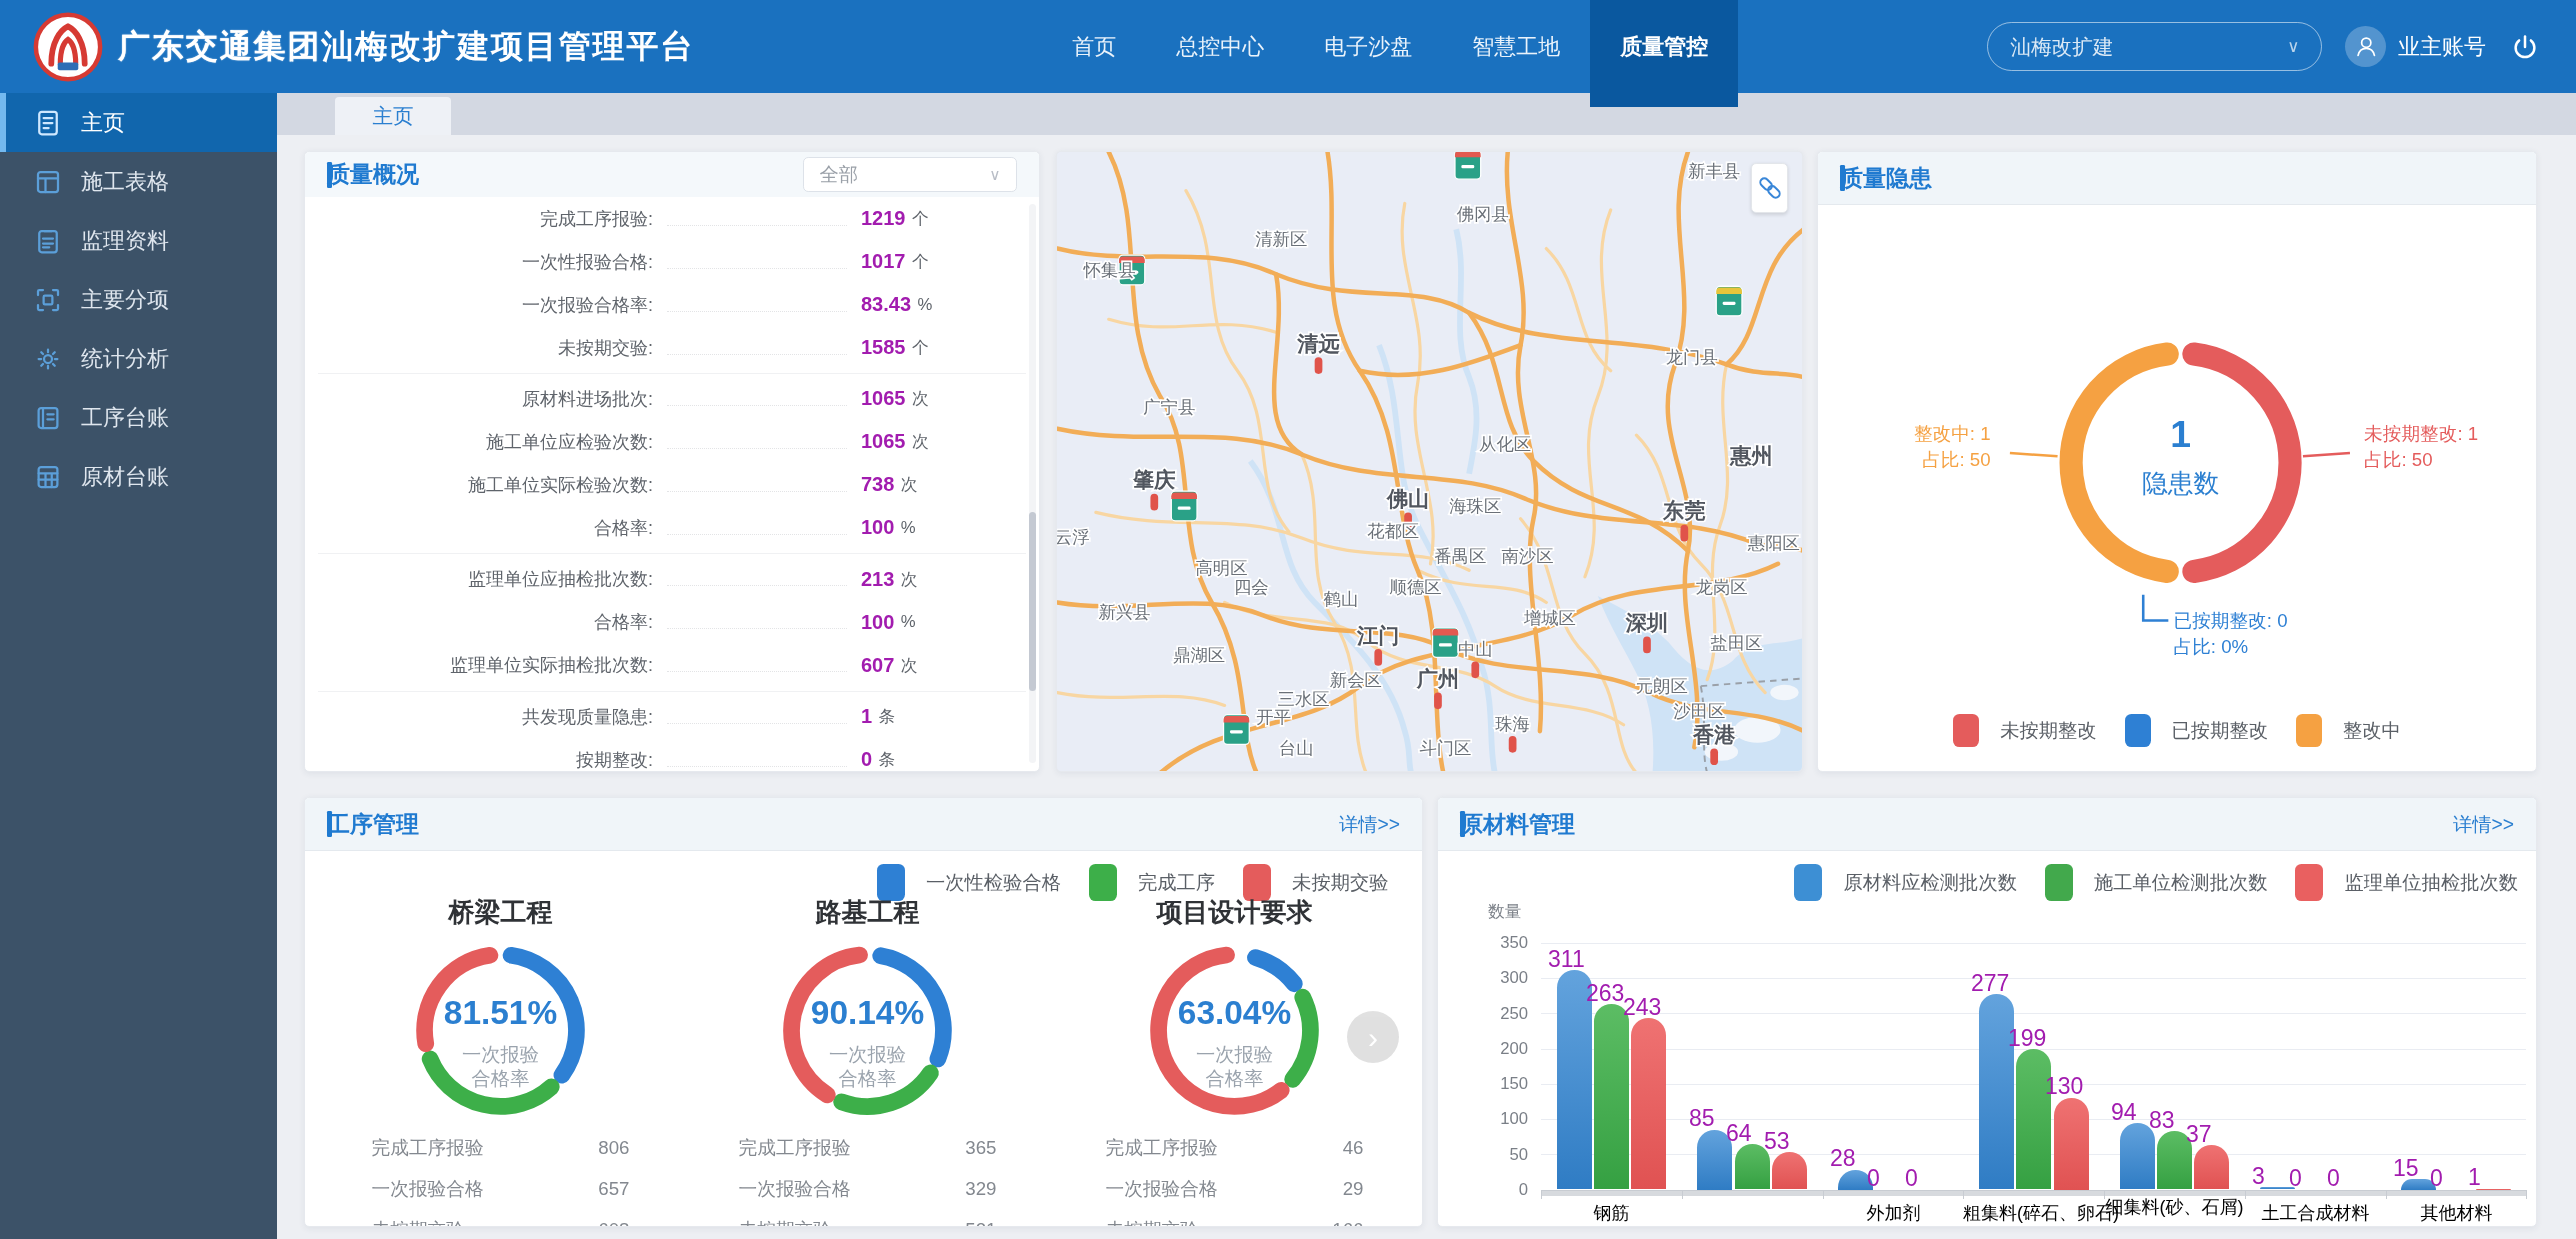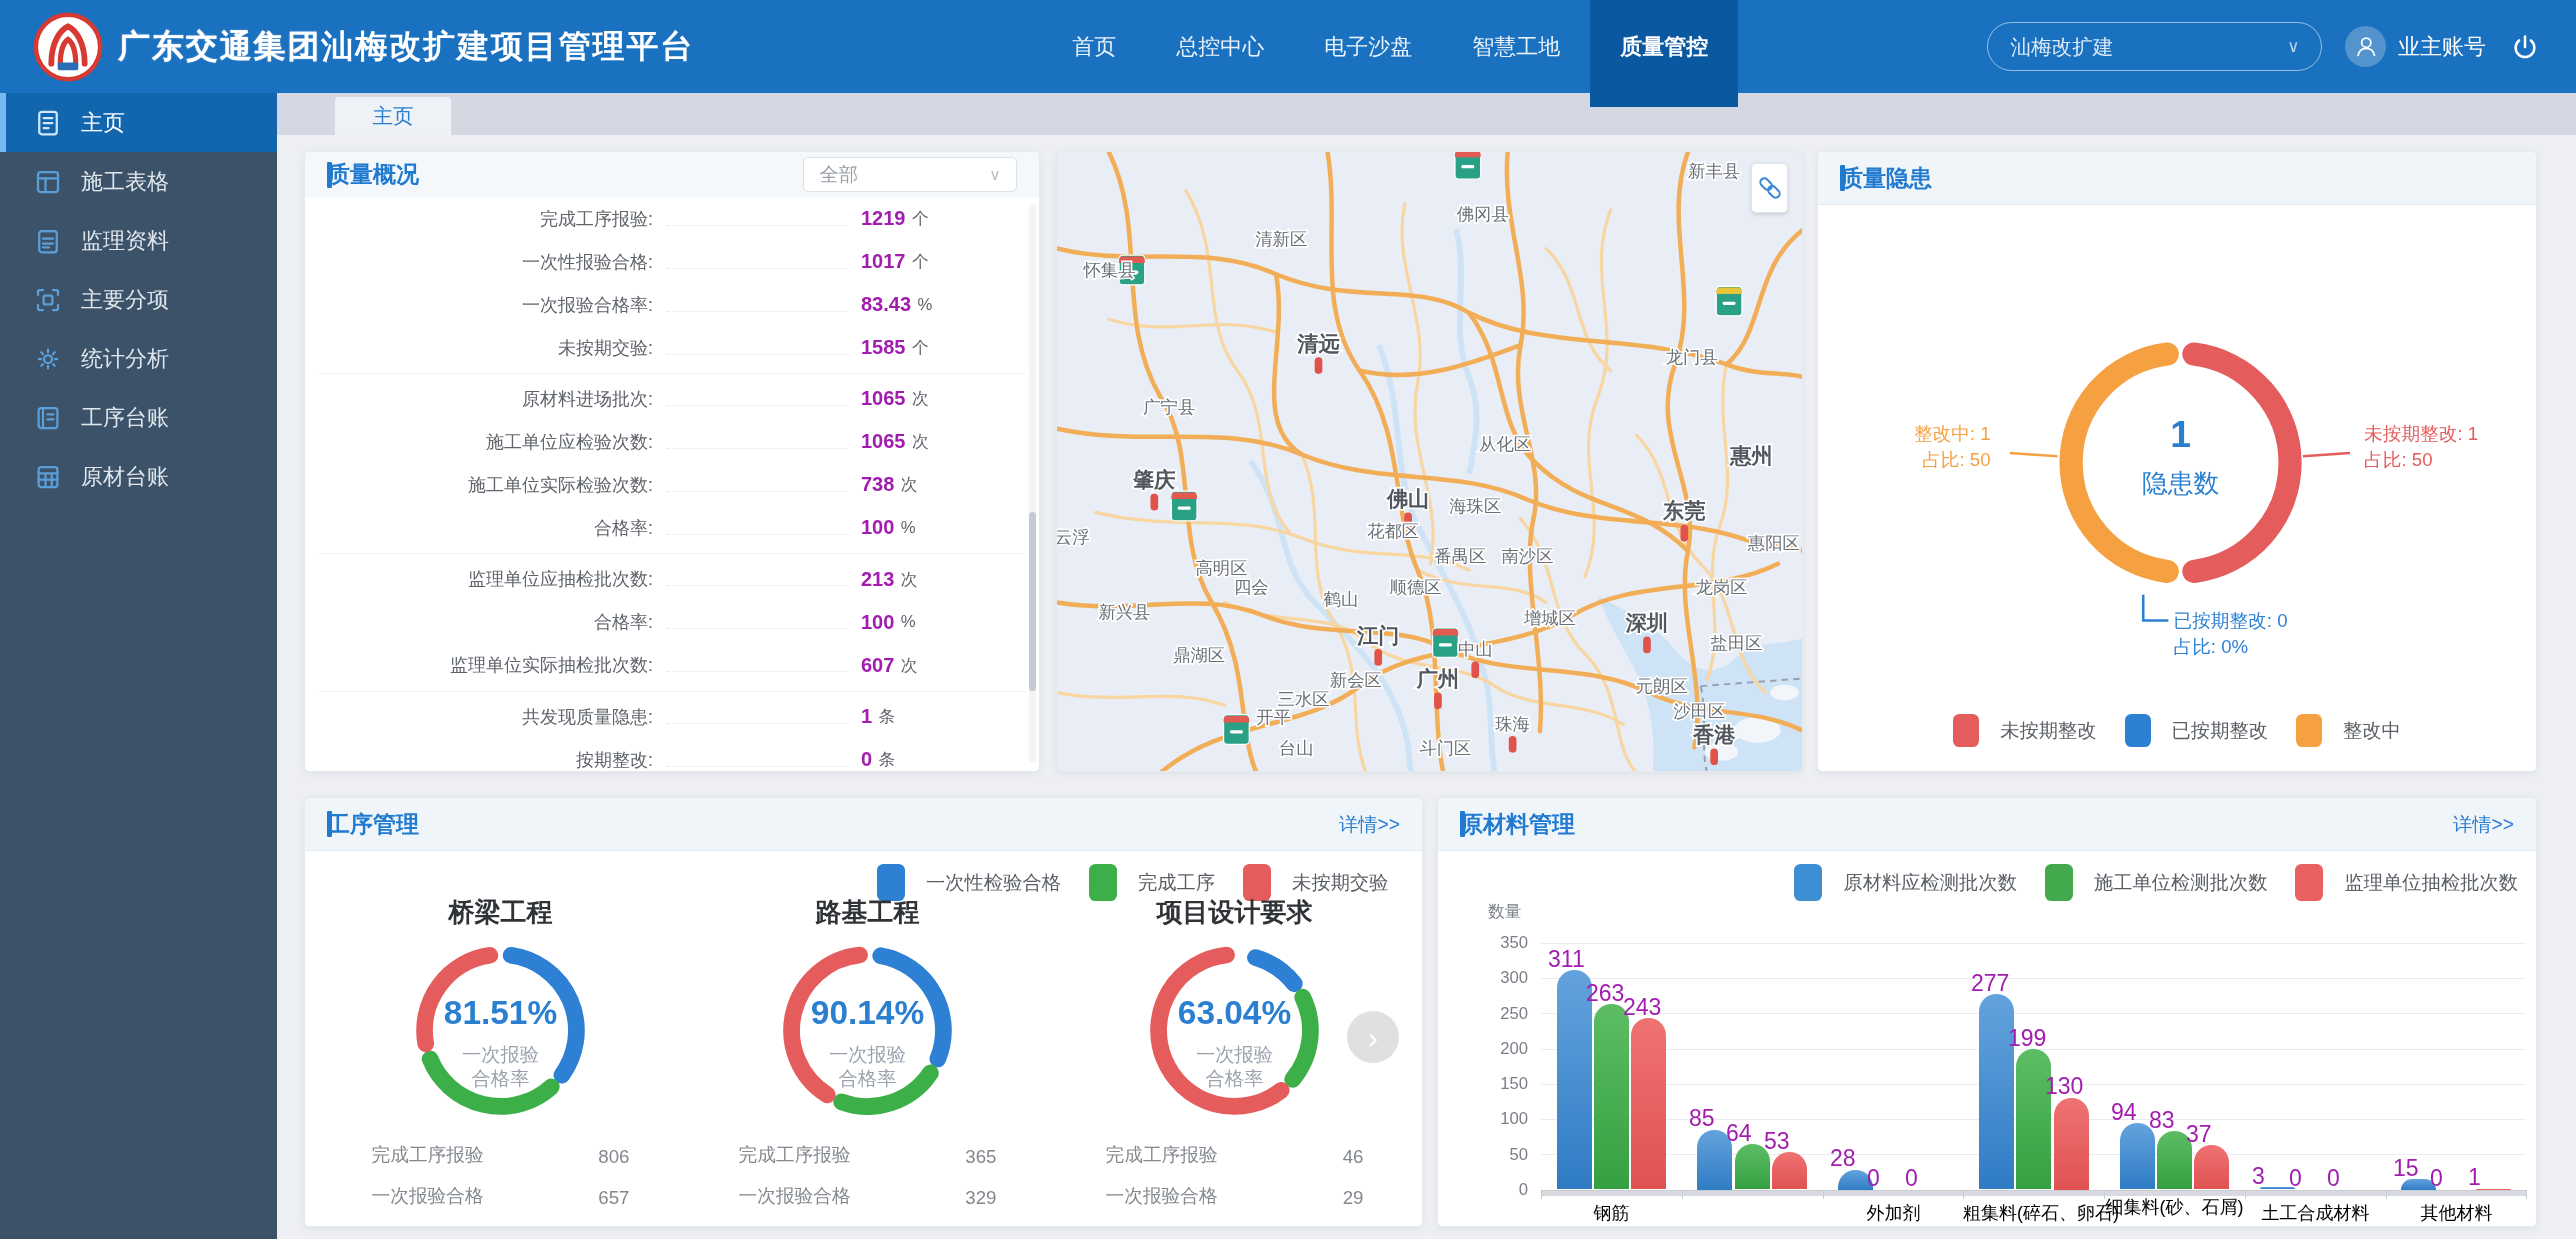--- a/index.html
+++ b/index.html
@@ -78,21 +78,21 @@
   .legend .lt { font-size:19.3px; color:#5a5f66; white-space:nowrap; }
   #hazardLegend { position:absolute; left:0; right:0; top:562px; justify-content:center; }
   #hazardLegend .pill { width:26px; height:33px; }
 
   
   #processLegend { position:absolute; left:572px; top:66px; }
   .pgroups { position:absolute; left:0; top:97px; right:0; bottom:0; }
   .pg { position:absolute; width:309px; top:0; }
   .pg h3 { font-size:26px; font-weight:bold; color:#2f3236; text-align:center; height:39px; line-height:35px; }
   .pg .gsvg { display:block; margin:0 auto; }
-  .pg .prow { width:258px; margin:0 auto; height:41px; display:flex; align-items:flex-end; justify-content:space-between; font-size:18.7px; color:#83888f; }
+  .pg .prow { width:258px; margin:0 auto; height:41px; display:flex; align-items:center; justify-content:space-between; font-size:18.7px; color:#83888f; }
   .gauge-pct { font-size:52px; font-weight:bold; fill:#2b7fd0; text-anchor:middle; }
   .gauge-sub { font-size:30px; fill:#9aa3ad; text-anchor:middle; }
   .carousel-next { position:absolute; left:1042px; top:213px; width:52px; height:52px; border:none; border-radius:50%; background:#dedede; opacity:.92; color:#fff; font-size:30px; line-height:49px; cursor:pointer; }
 
   
   #materialLegend { position:absolute; right:18px; top:66px; }
   .ylab { position:absolute; left:50px; top:102px; font-size:16.7px; color:#7a7f87; }
   .grid { position:absolute; height:0.6px; background:#e9ecf2; }
   .ytick { position:absolute; width:77px; text-align:right; font-size:16.7px; color:#7a7f87; }
   .axisline { position:absolute; height:1.3px; background:#c8ccd2; }

